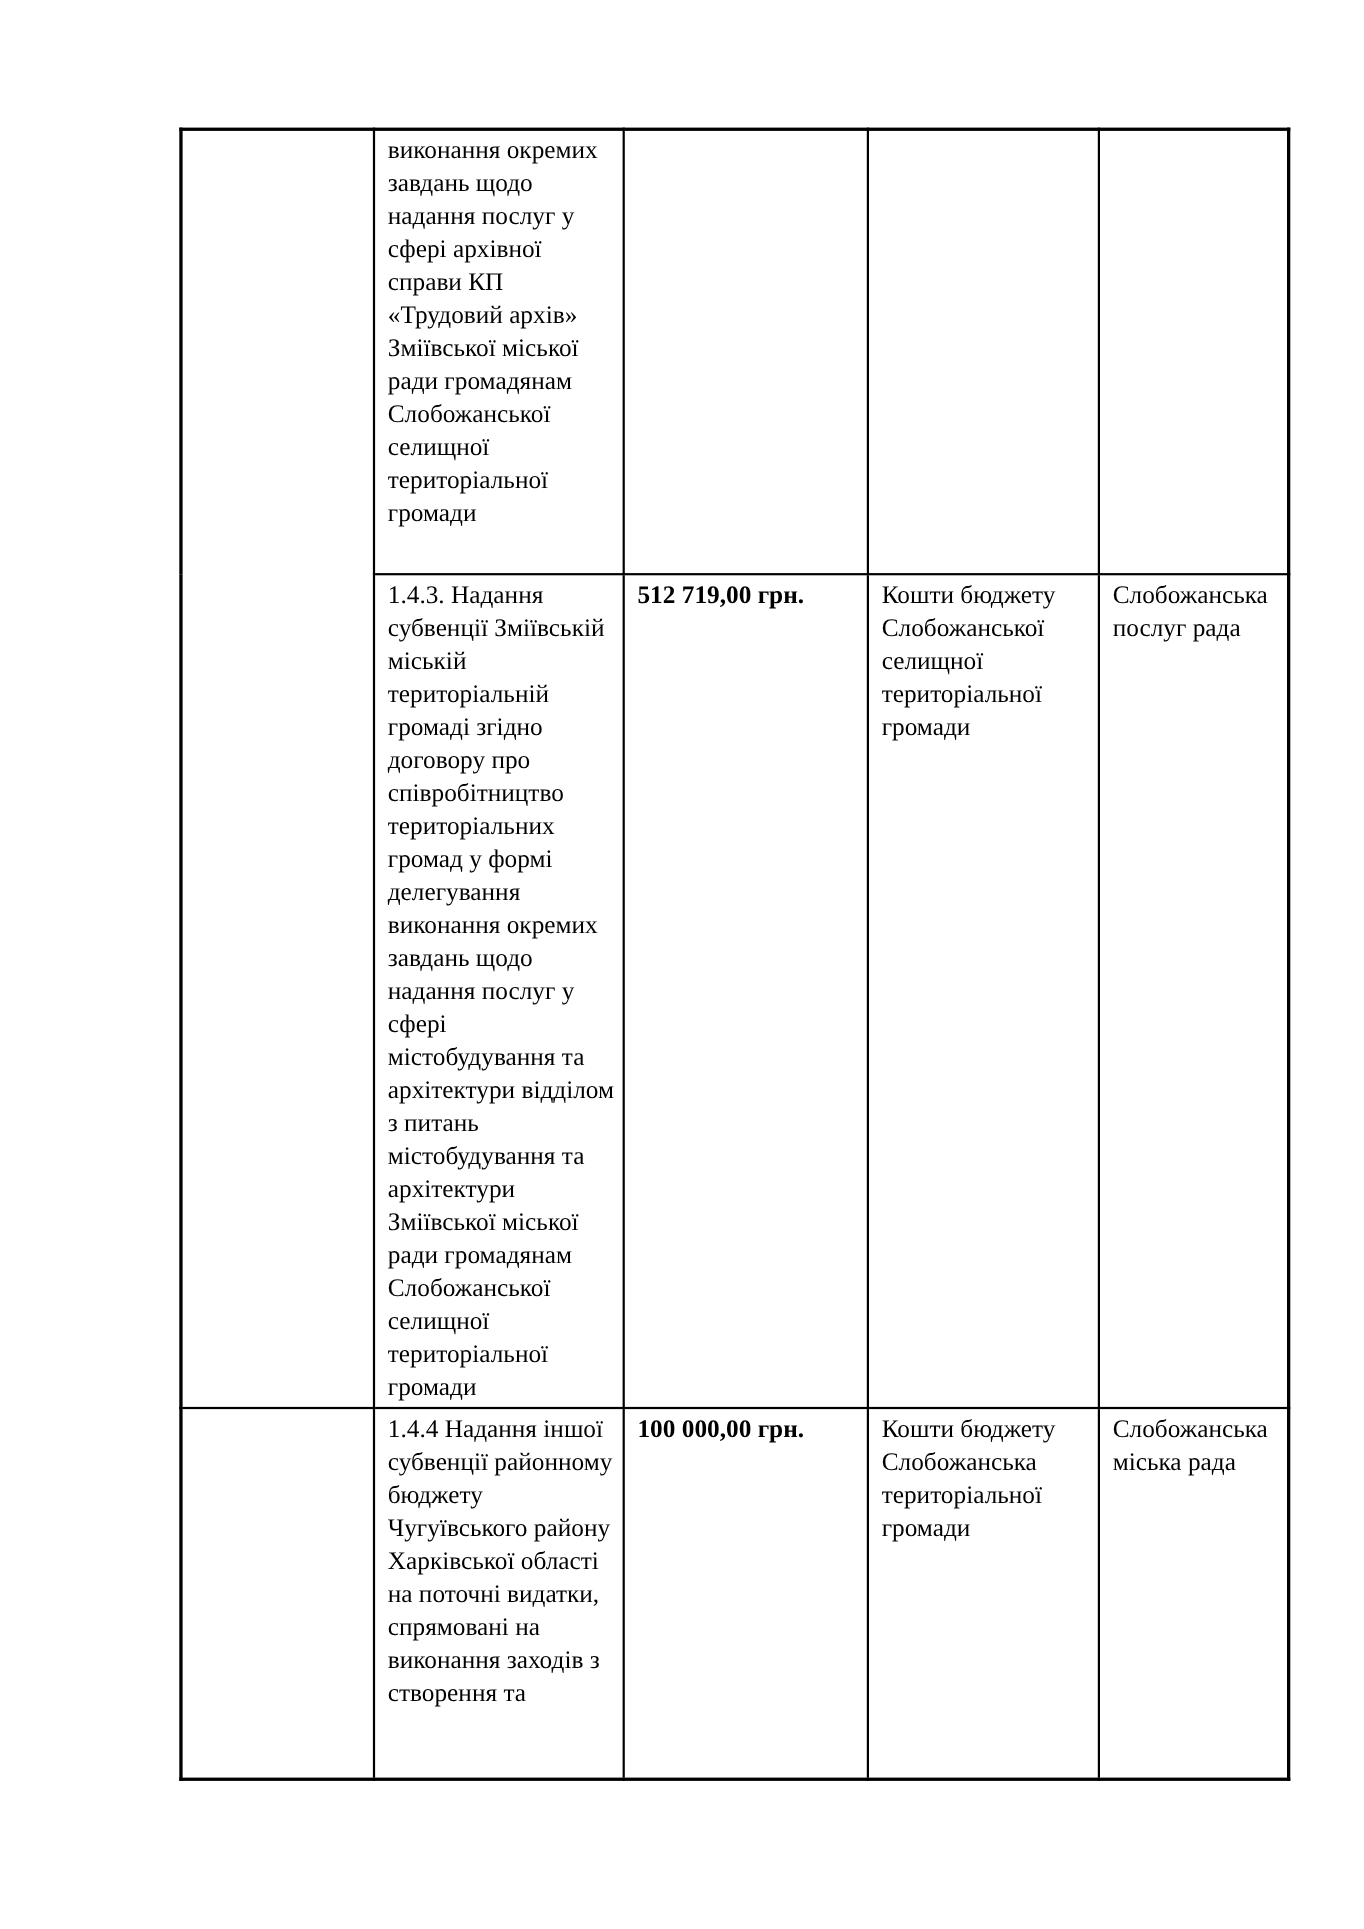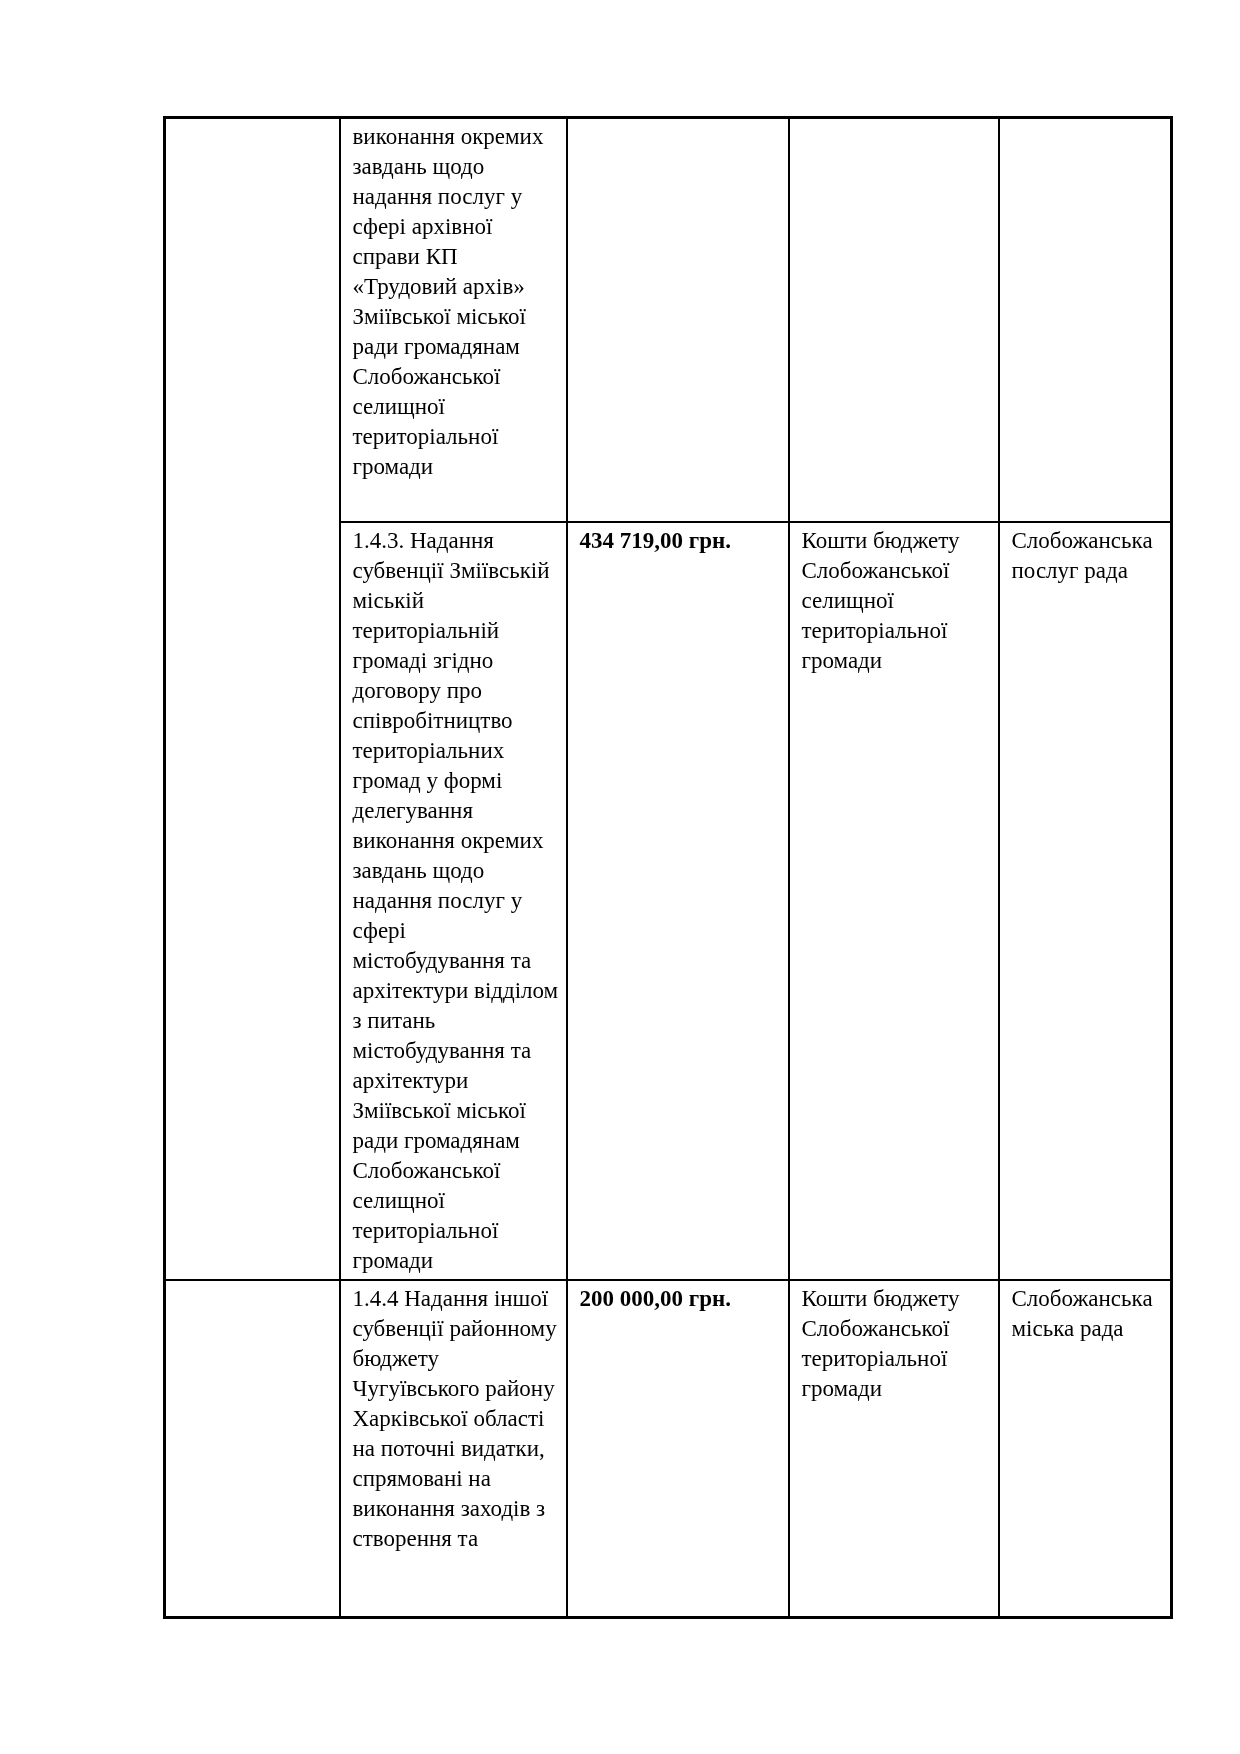--- a/index.html
+++ b/index.html
@@ -58,26 +58,26 @@
     <tbody>
       <tr class="r1">
         <td class="cell num-cell" rowspan="2"></td>
         <td class="cell measure-cell">виконання окремих завдань щодо надання послуг у сфері архівної справи КП «Трудовий архів» Зміївської міської ради громадянам Слобожанської селищної територіальної громади</td>
         <td class="cell amount-cell"></td>
         <td class="cell source-cell"></td>
         <td class="cell resp-cell"></td>
       </tr>
       <tr class="r2">
         <td class="cell measure-cell">1.4.3. Надання субвенції Зміївській міській територіальній громаді згідно договору про співробітництво територіальних громад у формі делегування виконання окремих завдань щодо надання послуг у сфері містобудування та архітектури відділом з питань містобудування та архітектури Зміївської міської ради громадянам Слобожанської селищної територіальної громади</td>
-        <td class="cell amount-cell">434 719,00 грн.</td>
+        <td class="cell amount-cell">512 719,00 грн.</td>
         <td class="cell source-cell">Кошти бюджету Слобожанської селищної територіальної громади</td>
         <td class="cell resp-cell">Слобожанська послуг рада</td>
       </tr>
       <tr class="r3">
         <td class="cell num-cell"></td>
         <td class="cell measure-cell">1.4.4 Надання іншої субвенції районному бюджету Чугуївського району Харківської області на поточні видатки, спрямовані на виконання заходів з створення та</td>
-        <td class="cell amount-cell">200 000,00 грн.</td>
-        <td class="cell source-cell">Кошти бюджету Слобожанської територіальної громади</td>
+        <td class="cell amount-cell">100 000,00 грн.</td>
+        <td class="cell source-cell">Кошти бюджету Слобожанська територіальної громади</td>
         <td class="cell resp-cell">Слобожанська міська рада</td>
       </tr>
     </tbody>
   </table>
 </div>
 
 </body></html>

